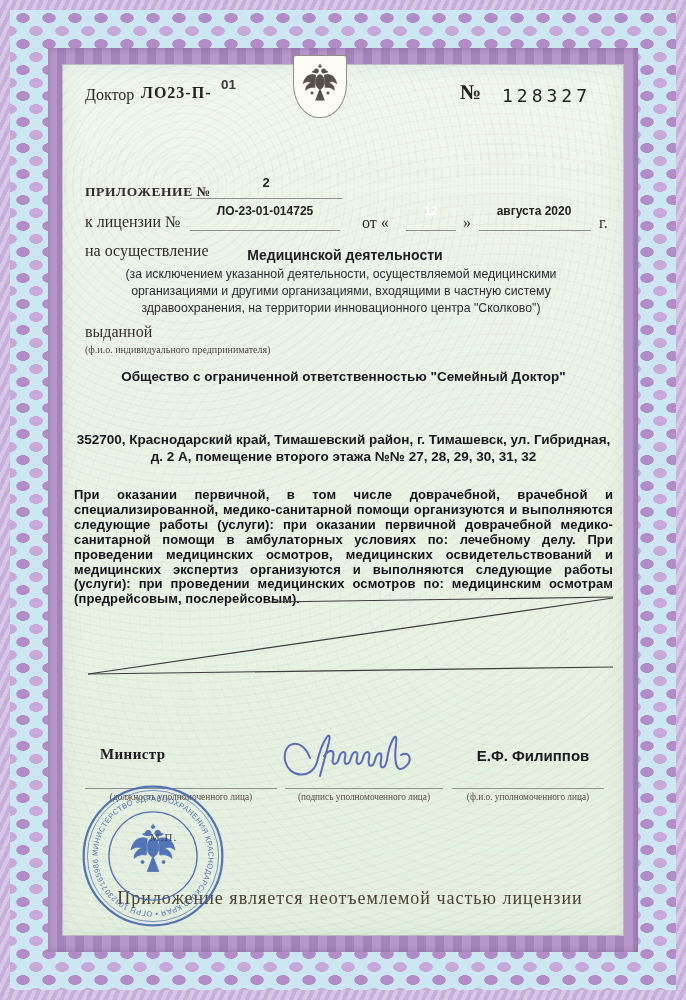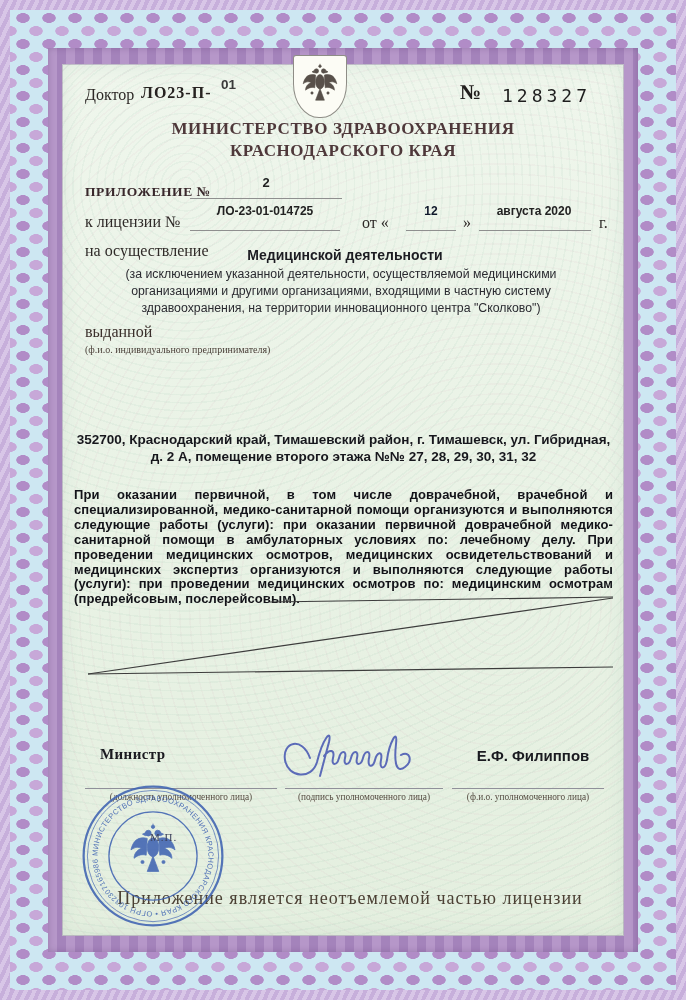--- a/index.html
+++ b/index.html
@@ -51,21 +51,21 @@
   .appendix-label{left:85px;top:184px;font-size:13.5px;font-weight:bold;letter-spacing:.6px;color:#39282c;}
   .u-line{border-bottom:1px solid #8f8f8f;height:1px;}
   .appendix-line{left:190px;top:198px;width:152px;}
   .appendix-value{left:190px;top:175px;width:152px;text-align:center;font-size:13px;font-weight:bold;color:#222;}
 
   .lic-prefix{left:85px;top:213px;font-size:16px;color:#2f2a28;}
   .lic-line{left:190px;top:230px;width:150px;}
   .lic-value{left:190px;top:204px;width:150px;text-align:center;font-size:12px;font-weight:bold;color:#222;}
   .lic-ot{left:362px;top:214px;font-size:16px;color:#2f2a28;}
   .day-line{left:406px;top:230px;width:50px;}
-  .day-value{left:406px;top:204px;width:50px;text-align:center;font-size:12px;font-weight:bold;color:#0f172a;}
+  .day-value{left:406px;top:204px;width:50px;text-align:center;font-size:12px;font-weight:bold;color:#ffffff;}
   .lic-quote{left:463px;top:214px;font-size:16px;color:#2f2a28;}
   .date-line{left:479px;top:230px;width:112px;}
   .date-value{left:468px;top:204px;width:132px;text-align:center;font-size:12px;font-weight:bold;color:#222;}
   .lic-g{left:599px;top:214px;font-size:16px;color:#2f2a28;}
 
   .activity-prefix{left:85px;top:242px;font-size:16px;color:#2f2a28;}
   .activity-title{left:200px;top:247px;width:290px;text-align:center;font-size:14px;font-weight:bold;color:#1c1c22;}
   .activity-note{left:118px;top:266px;width:446px;text-align:center;font-size:12.3px;line-height:1.38;color:#2a2a30;}
 
   .issued-label{left:85px;top:323px;font-size:16px;color:#3a2f2b;}
@@ -132,24 +132,20 @@
 
     <div class="shield">
       <svg width="40" height="50" viewBox="0 0 100 120">
           <use href="#eagle"></use>
         </svg>
     </div>
 
     <span class="num-sign serif">№</span>
     <span class="num-value mono">128327</span>
 
-    <div class="ministry serif">
-      <span style="position:static">МИНИСТЕРСТВО ЗДРАВООХРАНЕНИЯ</span><br>
-      <span style="position:static">КРАСНОДАРСКОГО КРАЯ</span>
-    </div>
 
     <span class="appendix-label serif">ПРИЛОЖЕНИЕ №</span>
     <span class="appendix-value sans">2</span>
     <div class="u-line appendix-line"></div>
 
     <span class="lic-prefix serif">к лицензии №</span>
     <span class="lic-value sans">ЛО-23-01-014725</span>
     <div class="u-line lic-line"></div>
     <span class="lic-ot serif">от «</span>
     <span class="day-value sans">12</span>
@@ -159,20 +155,21 @@
     <div class="u-line date-line"></div>
     <span class="lic-g serif">г.</span>
 
     <span class="activity-prefix serif">на осуществление</span>
     <div class="activity-title sans">Медицинской деятельности</div>
     <div class="activity-note sans">(за исключением указанной деятельности, осуществляемой медицинскими организациями и другими организациями, входящими в частную систему здравоохранения, на территории инновационного центра "Сколково")</div>
 
     <span class="issued-label serif">выданной</span>
     <span class="issued-note2 serif">(ф.и.о. индивидуального предпринимателя)</span>
 
+    <div class="org sans">Общество с ограниченной ответственностью "Семейный Доктор"</div>
 
     <div class="addr sans">
       <div>352700, Краснодарский край, Тимашевский район, г. Тимашевск, ул. Гибридная,</div>
       <div>д. 2 А, помещение второго этажа №№ 27, 28, 29, 30, 31, 32</div>
     </div>
 
     <div class="works sans">При оказании первичной, в том числе доврачебной, врачебной и специализированной, медико-санитарной помощи организуются и выполняются следующие работы (услуги): при оказании первичной доврачебной медико-санитарной помощи в амбулаторных условиях по: лечебному делу. При проведении медицинских осмотров, медицинских освидетельствований и медицинских экспертиз организуются и выполняются следующие работы (услуги): при проведении медицинских осмотров по: медицинским осмотрам (предрейсовым, послерейсовым).</div>
 
     <svg class="cancel-svg" width="558" height="135" viewBox="0 0 558 135">
       <line x1="206" y1="47" x2="549" y2="42" stroke="#3c3c3c" stroke-width="1.2"></line>

